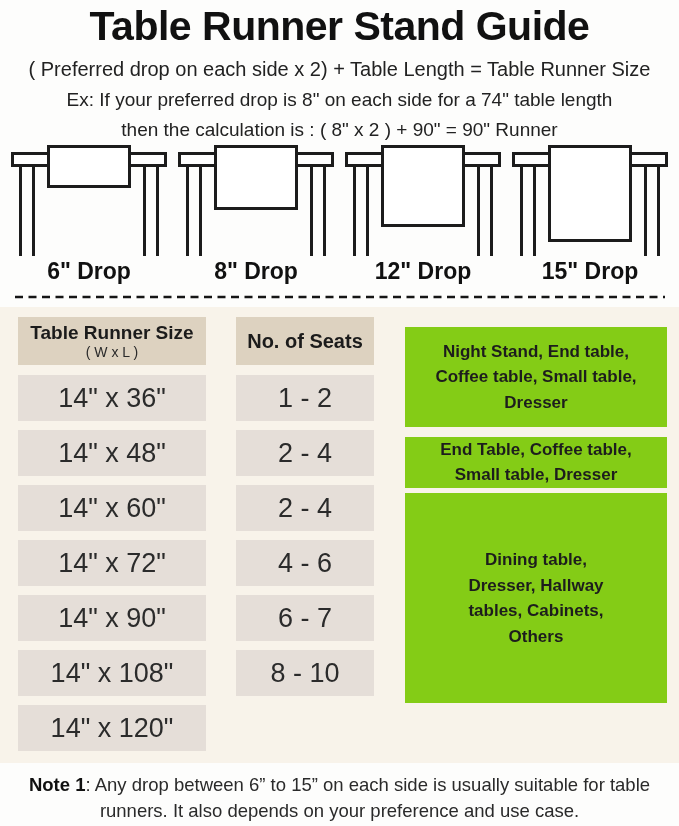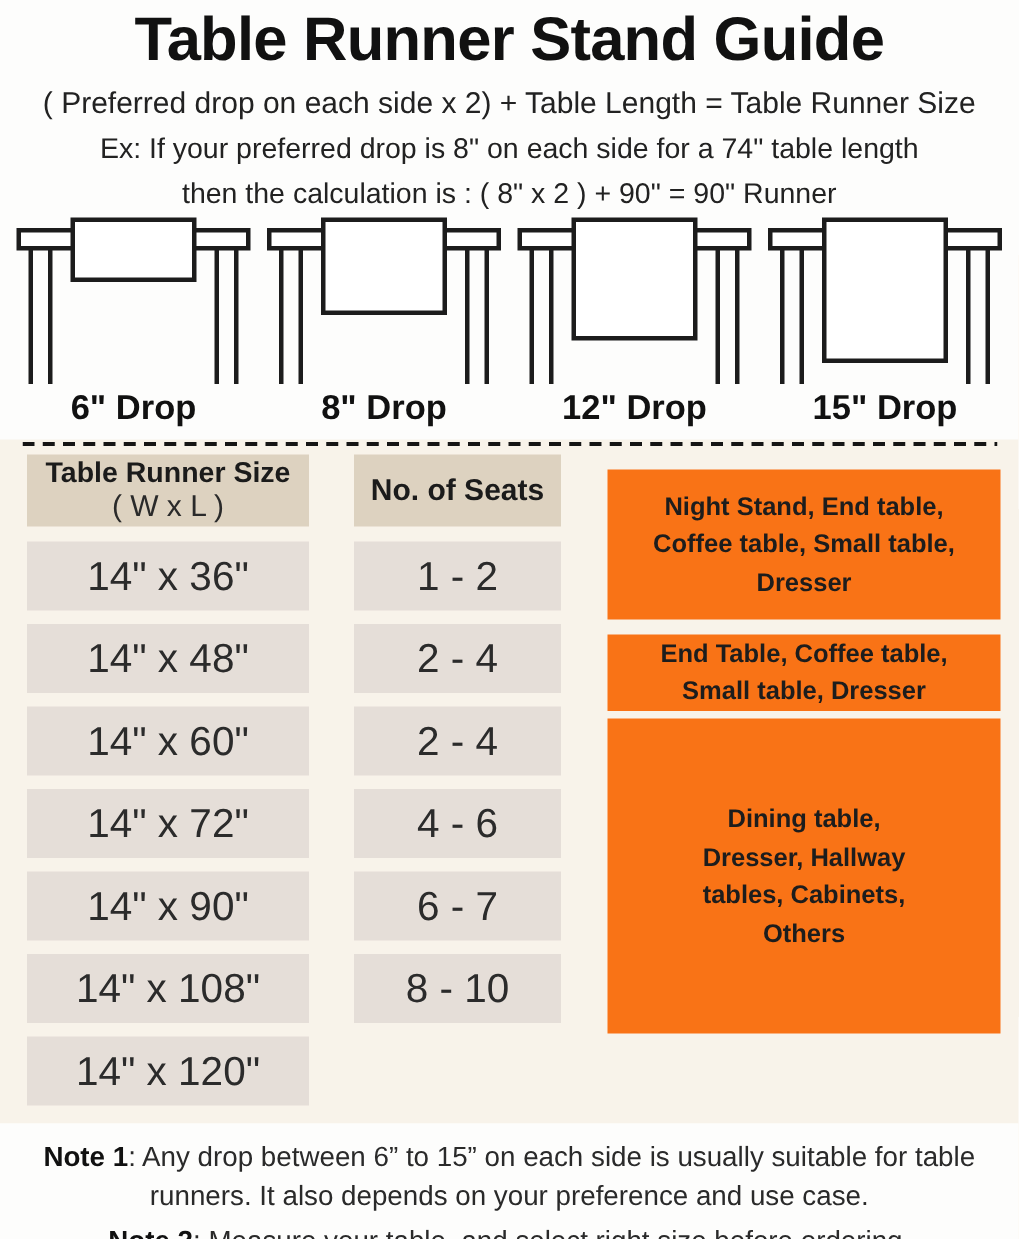--- a/index.html
+++ b/index.html
@@ -26,43 +26,43 @@
     padding:0 9px; margin-top:3px; height:140px;
   }
   .fig { width:160px; text-align:center; }
   .fig svg { display:block; }
   .fig figcaption { font-size:23px; font-weight:700; color:#111; margin-top:2px; }
 
   .dash { text-align:center; margin-top:1px; height:6px; }
 
   
   .band {
-    background:#f8f3ea; margin-top:2px; height:456px;
+    background:#f8f3ea; margin-top:16px; height:456px;
     padding:10px 5px 12px 18px;
     display:flex;
   }
   .col { display:flex; flex-direction:column; }
   .col1 { width:188px; margin-right:30px; }
   .col2 { width:138px; margin-right:31px; }
   .col3 { width:262px; }
   .hdr {
     background:#ddd2c0; height:48px; flex:0 0 48px;
     display:flex; flex-direction:column; justify-content:center; align-items:center;
     font-weight:700; font-size:20px; color:#1b1b1b; text-align:center;
   }
-  .hdr .sub { font-weight:400; font-size:20px; margin-top:0px; color:#2a2a2a; }
+  .hdr .sub { font-weight:400; font-size:14px; margin-top:0px; color:#2a2a2a; }
   .hdr.h1 { font-size:19px; line-height:1.15; }
   .cell {
     background:#e5ded8; height:46px; flex:0 0 46px; margin-top:9px;
     display:flex; align-items:center; justify-content:center;
     font-size:27px; color:#2b2b2b;
   }
   .cell.first { margin-top:10px; }
   .tcell {
-    background:#f97316;
+    background:#84cc16;
     display:flex; align-items:center; justify-content:center;
     font-weight:700; font-size:17px; line-height:1.5; color:#1d1d1d;
     text-align:center;
   }
   .tcell .inner { display:block; }
   .tcell.ta { height:100px; flex:0 0 100px; margin-top:10px; }
   .tcell.ta .inner { max-width:208px; }
   .tcell.tb { height:51px; flex:0 0 51px; margin-top:10px; line-height:1.45; }
   .tcell.tb .inner { max-width:212px; }
   .tcell.tc { height:210px; flex:0 0 210px; margin-top:5px; }

